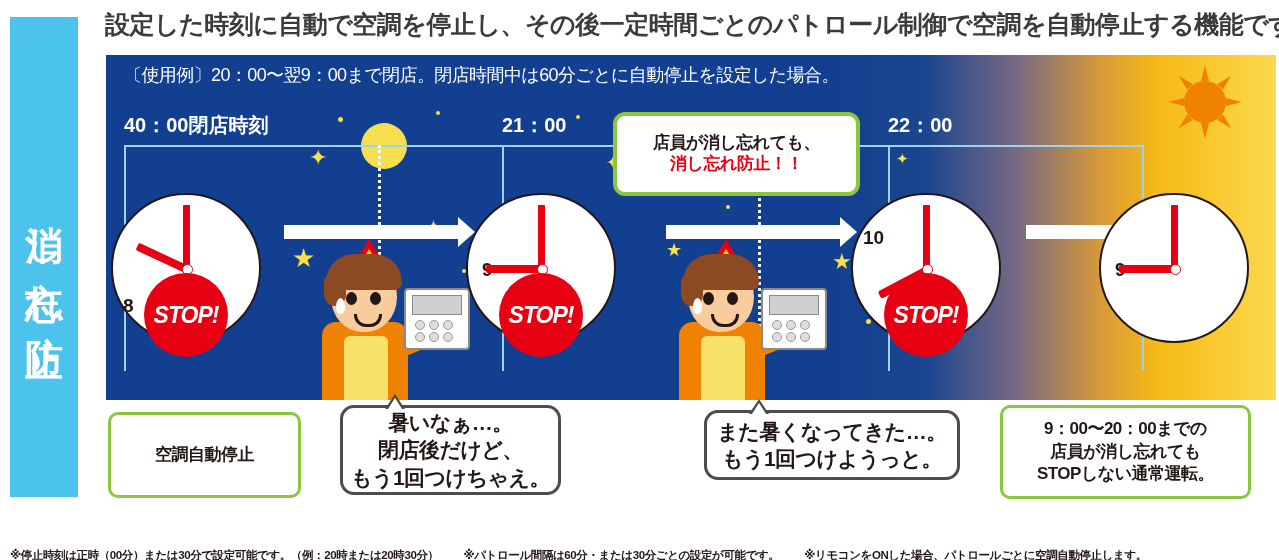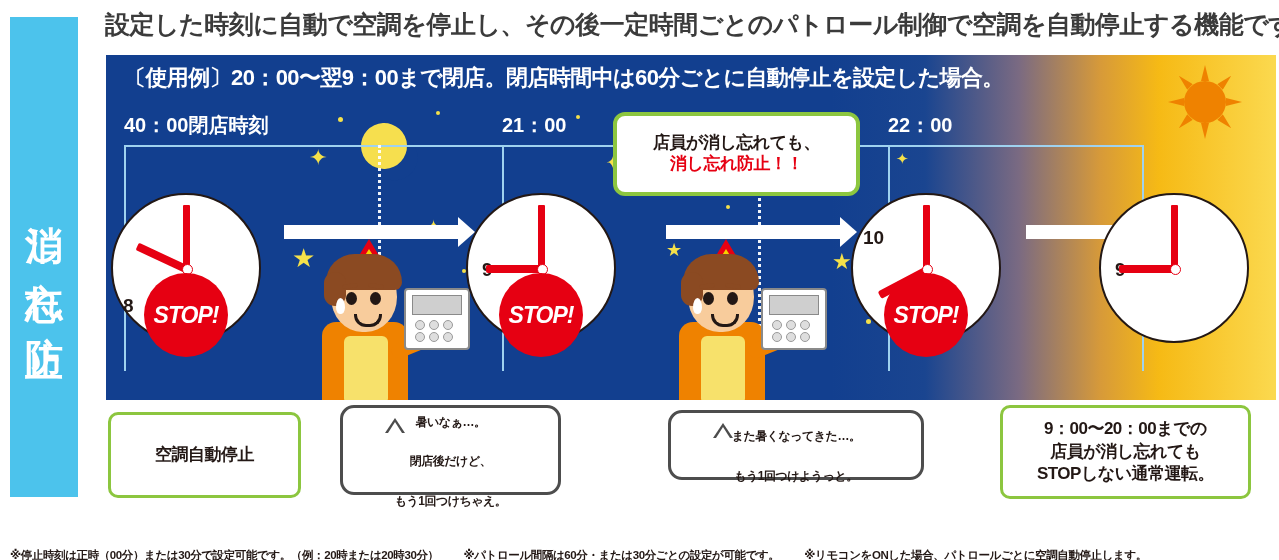--- a/index.html
+++ b/index.html
@@ -14,22 +14,22 @@
       color:#ffffff;font-weight:bold;font-size:38px;letter-spacing:6px;line-height:1;}
 
   
   .headline{position:absolute;left:105px;top:8px;width:1170px;font-size:25px;
       font-weight:bold;color:#3b3b3b;letter-spacing:-0.5px;white-space:nowrap;}
 
   
   .scene{position:absolute;left:106px;top:55px;width:1170px;height:345px;
       background:linear-gradient(to right,#123f8f 0%,#123f8f 62%,#1a4590 70%,#7a6a82 78%,#d79a39 85%,#f6ba15 90%,#fbd94f 100%);
       overflow:hidden;}
-  .scene-sub{position:absolute;left:18px;top:8px;font-size:22px;color:#ffffff;
-      font-weight:bold;letter-spacing:-0.6px;white-space:nowrap;}
+  .scene-sub{position:absolute;left:18px;top:8px;font-size:18px;color:#ffffff;
+      font-weight:normal;letter-spacing:-0.6px;white-space:nowrap;}
 
   
   .star{position:absolute;color:#f5e14a;line-height:1;pointer-events:none;}
   .dot{position:absolute;border-radius:50%;background:#f5e14a;}
 
   
   .moon{position:absolute;left:255px;top:68px;width:46px;height:46px;
       border-radius:50%;background:#f6df4e;
       box-shadow:14px 7px 0 0 #123f8f;transform:rotate(20deg);}
 
@@ -107,21 +107,21 @@
       display:flex;flex-direction:column;align-items:center;justify-content:center;line-height:1.22;}
   .callout .l1{font-size:17px;font-weight:bold;color:#231815;letter-spacing:-.5px;}
   .callout .l2,.callout .l3{font-size:17px;font-weight:bold;color:#e60012;letter-spacing:-.5px;}
 
   
   .gbox{position:absolute;background:#ffffff;border:3px solid #8cc63f;border-radius:10px;
       display:flex;flex-direction:column;align-items:center;justify-content:center;line-height:1.35;}
   .gbox div{font-size:17px;font-weight:bold;color:#231815;letter-spacing:-.5px;}
   .bubble{position:absolute;background:#ffffff;border:3px solid #4d4d4d;border-radius:14px;
       display:flex;flex-direction:column;align-items:center;justify-content:center;line-height:1.3;}
-  .bubble div{font-size:12px;font-weight:bold;color:#231815;letter-spacing:-.5px;margin-top:24px;}
+  .bubble div{font-size:21px;font-weight:bold;color:#231815;letter-spacing:-.5px;}
   .bubble .tail{position:absolute;top:-14px;left:42px;width:0;height:0;
       border-left:10px solid transparent;border-right:10px solid transparent;border-bottom:15px solid #4d4d4d;}
   .bubble .tail-i{position:absolute;top:-10px;left:45px;width:0;height:0;
       border-left:7px solid transparent;border-right:7px solid transparent;border-bottom:11px solid #ffffff;}
 
   
   .footnotes{position:absolute;left:10px;top:518px;width:1262px;font-size:11.5px;
       font-weight:bold;color:#231815;letter-spacing:-.4px;white-space:nowrap;margin-top:30px;}
   .footnotes span{margin-right:22px;}
 </style>
@@ -307,21 +307,21 @@
 </div>
 
 <div class="bubble" style="left:340px;top:405px;width:215px;height:84px;">
   <div class="tail"></div>
     <div class="tail-i"></div>
   <div>暑いなぁ…。</div>
   <div>閉店後だけど、</div>
   <div>もう1回つけちゃえ。</div>
 </div>
 
-<div class="bubble" style="left:668px;top:410px;width:250px;height:64px;text-align:right;">
+<div class="bubble" style="left:704px;top:410px;width:250px;height:64px;text-align:right;">
   <div class="tail"></div>
     <div class="tail-i"></div>
   <div>また暑くなってきた…。</div>
   <div>もう1回つけようっと。</div>
 </div>
 
 <div class="gbox" style="left:1000px;top:405px;width:245px;height:88px;">
   <div>9：00〜20：00までの</div>
   <div>店員が消し忘れても</div>
   <div>STOPしない通常運転。</div>

